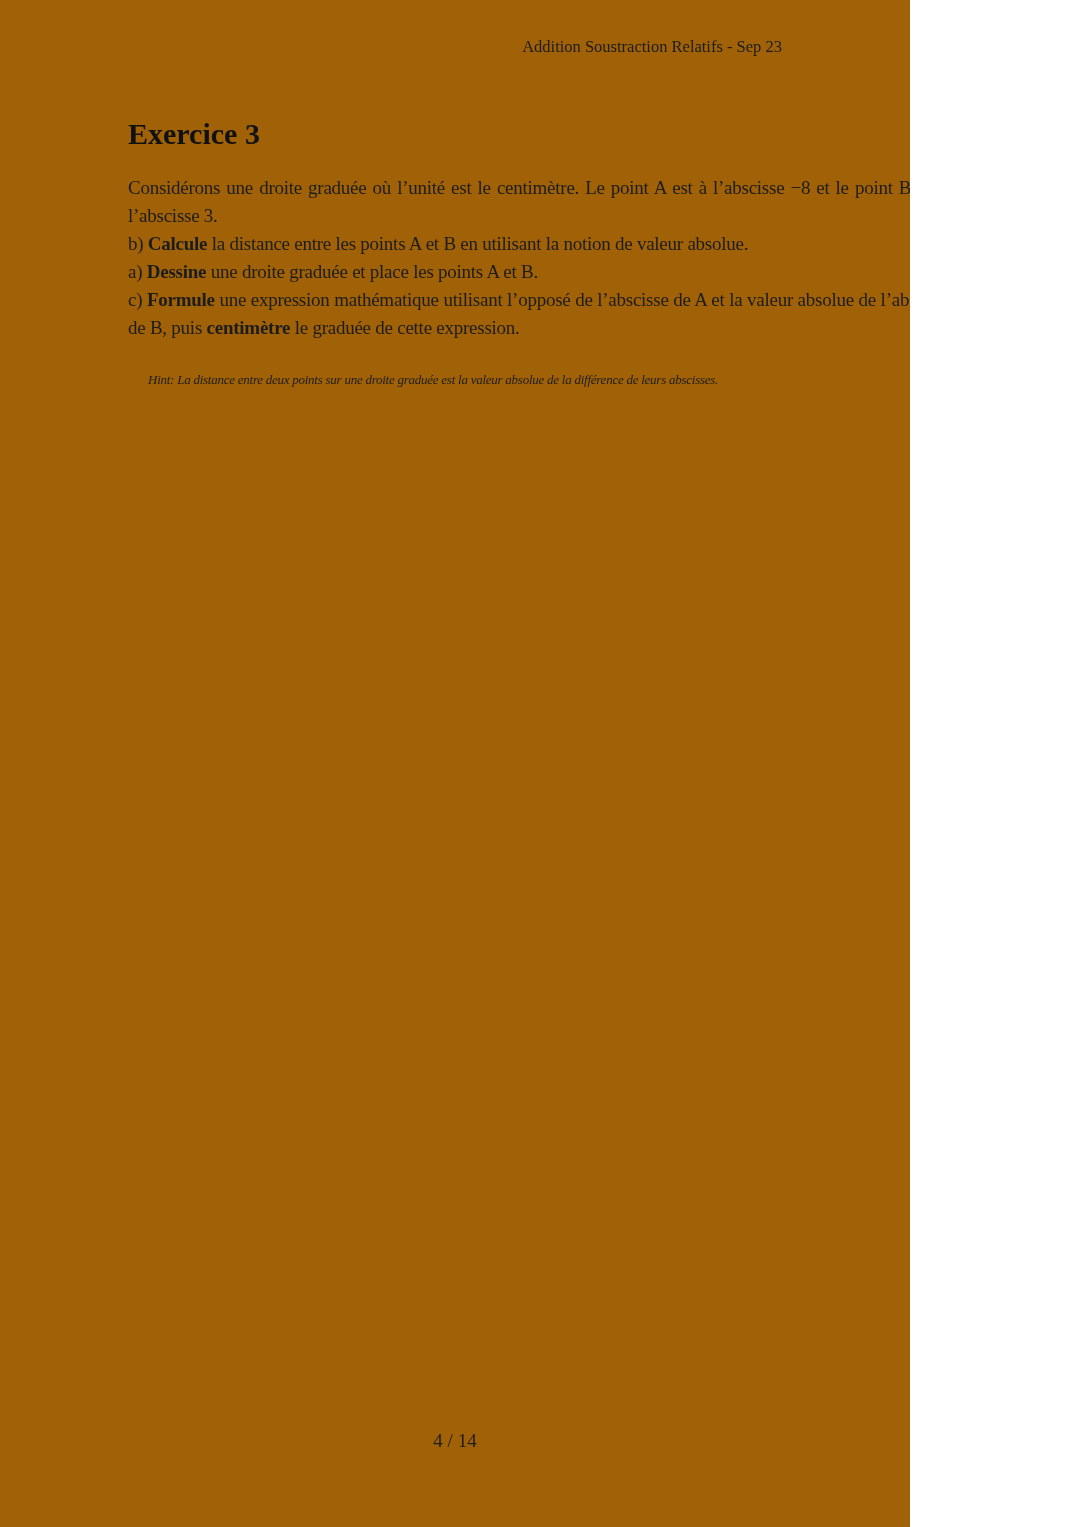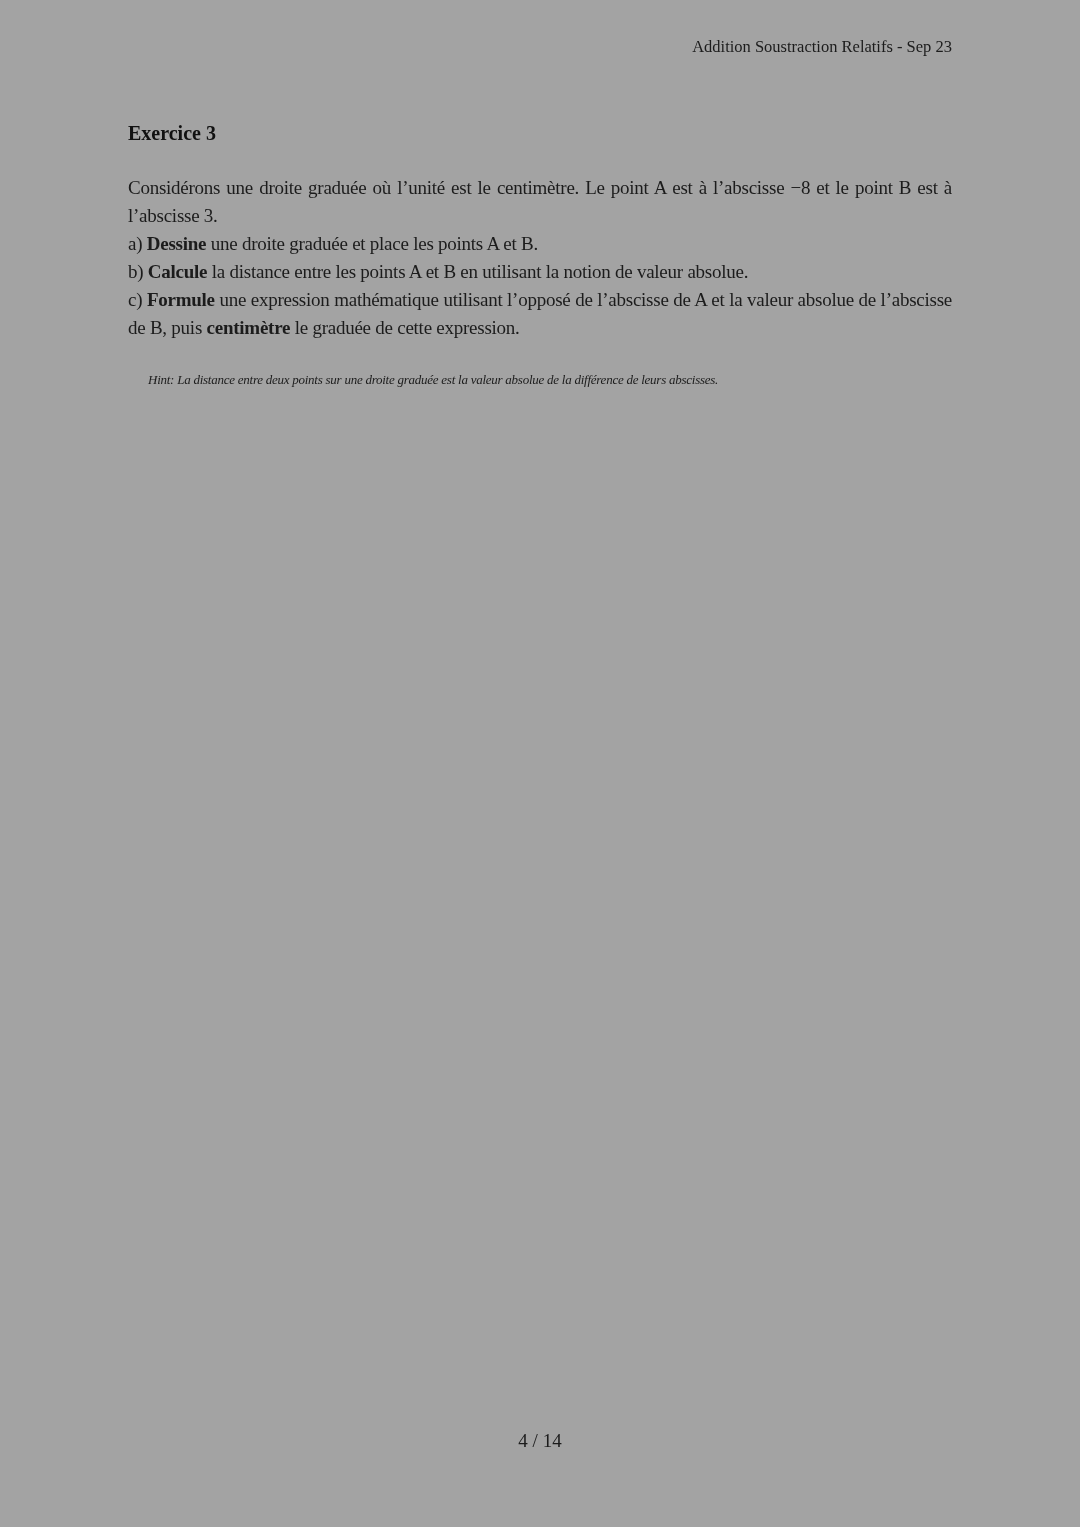--- a/index.html
+++ b/index.html
@@ -2,23 +2,23 @@
 <html><head>
 <meta charset="utf-8">
 <style>
   html, body {
     margin: 0;
     padding: 0;
     background: #ffffff;
   }
   .page {
     position: relative;
-    width: 1080px;
+    width: 910px;
     height: 1527px;
-    background: #a3a3a3;
+    background: #a16207;
     color: #1c1c1c;
     font-family: "Liberation Serif", "DejaVu Serif", serif;
     overflow: hidden;
   }
   .running-header {
     position: absolute;
     top: 36px;
     left: 128px;
     right: 128px;
     text-align: right;
@@ -27,21 +27,21 @@
     color: #1c1c1c;
   }
   .content {
     position: absolute;
     top: 117px;
     left: 128px;
     width: 824px;
   }
   .exercise-title {
     margin: 0 0 24px 0;
-    font-size: 20px;
+    font-size: 30px;
     line-height: 33px;
     font-weight: bold;
     color: #111111;
   }
   .body-text {
     font-size: 19px;
     line-height: 28px;
     letter-spacing: -0.25px;
     text-align: justify;
   }
@@ -79,23 +79,23 @@
   </div>
 
   <div class="content">
 
     <h1 class="exercise-title">Exercice 3</h1>
 
     <div class="body-text">
 
       <p class="intro">Considérons une droite graduée où l’unité est le centimètre. Le point A est à l’abscisse −8 et le point B est à l’abscisse 3.</p>
 
+      <p class="item"><span>b) </span><b>Calcule</b><span> la distance entre les points A et B en utilisant la notion de valeur absolue.</span></p>
+
       <p class="item"><span>a) </span><b>Dessine</b><span> une droite graduée et place les points A et B.</span></p>
-
-      <p class="item"><span>b) </span><b>Calcule</b><span> la distance entre les points A et B en utilisant la notion de valeur absolue.</span></p>
 
       <p class="item"><span>c) </span><b>Formule</b><span> une expression mathématique utilisant l’opposé de l’abscisse de A et la valeur absolue de l’abscisse de B, puis </span><b>centimètre</b><span> le graduée de cette expression.</span></p>
 
       <p class="hint">Hint: La distance entre deux points sur une droite graduée est la valeur absolue de la différence de leurs abscisses.</p>
 
     </div>
   </div>
 
   <div class="page-footer">
     <span>4 / 14</span>

